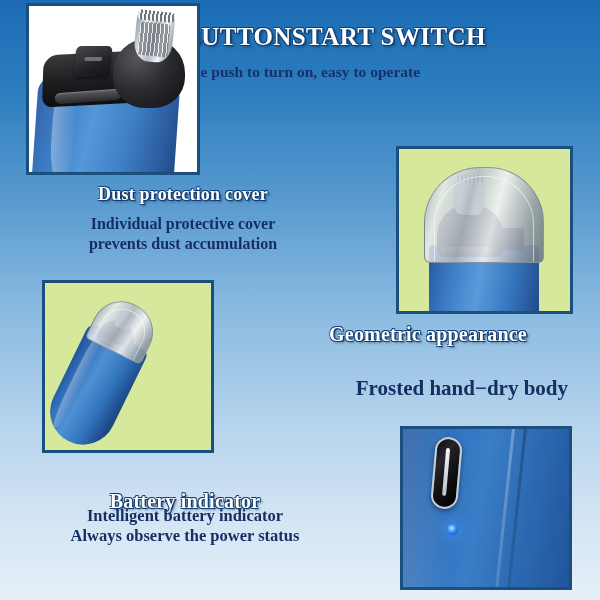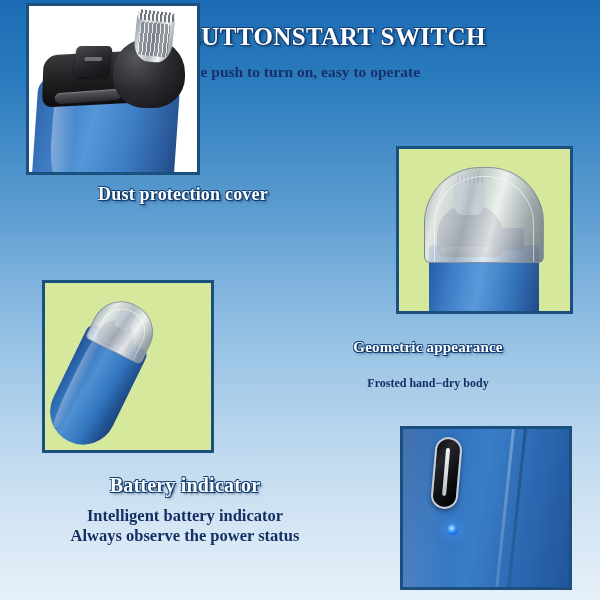--- a/index.html
+++ b/index.html
@@ -59,24 +59,24 @@
   }
   #title-sub {
     left: 0; right: 0; top: 63px;
     font-size: 15.5px;
     color: #17306b;
   }
 
   #h-dust  { left: 38px; top: 184px; width: 290px; font-size: 18px; }
   #b-dust  { left: 28px; top: 214px; width: 310px; font-size: 16px; }
 
-  #h-geo   { left: 288px; top: 339px; width: 280px; font-size: 15px; }
-  #b-geo   { left: 288px; top: 376px; width: 280px; font-size: 12px; }
-
-  #h-batt  { left: 40px; top: 474px; width: 290px; font-size: 20px; font-family: Liberation Serif, serif; }
+  #h-geo   { left: 288px; top: 323px; width: 280px; font-size: 20px; }
+  #b-geo   { left: 288px; top: 376px; width: 280px; font-size: 21px; text-align: right; }
+
+  #h-batt  { left: 40px; top: 490px; width: 290px; font-size: 20px; font-family: Liberation Serif, serif; }
   #b-batt  { left: 20px; top: 506px; width: 330px; font-size: 16.5px; }
 
   
   .card {
     position: absolute;
     border: 3px solid #1b4f7e;
     box-sizing: border-box;
     overflow: hidden;
   }
   .card-white { background: #ffffff; }
@@ -303,20 +303,24 @@
       <div id="ph1-bodyshell"></div>
       <div id="ph1-topdeck"></div>
       <div id="ph1-slot"></div>
       <div id="ph1-switchpad"></div>
       <div id="ph1-collar"></div>
       <div id="ph1-blade"></div>
     </div>
   </div>
 
   <div class="headline" id="h-dust">Dust protection cover</div>
+  <div class="bodytext" id="b-dust">
+    <span class="line">Individual protective cover</span>
+    <span class="line">prevents dust accumulation</span>
+  </div>
 
   <div class="card card-green" id="card-cover">
     <div id="photo-cover">
       <div id="ph2-blue"></div>
       <div id="ph2-collar"></div>
       <div id="ph2-blade"></div>
       <div id="ph2-switch"></div>
       <div id="ph2-slot"></div>
       <div id="ph2-dome"></div>
     </div>

